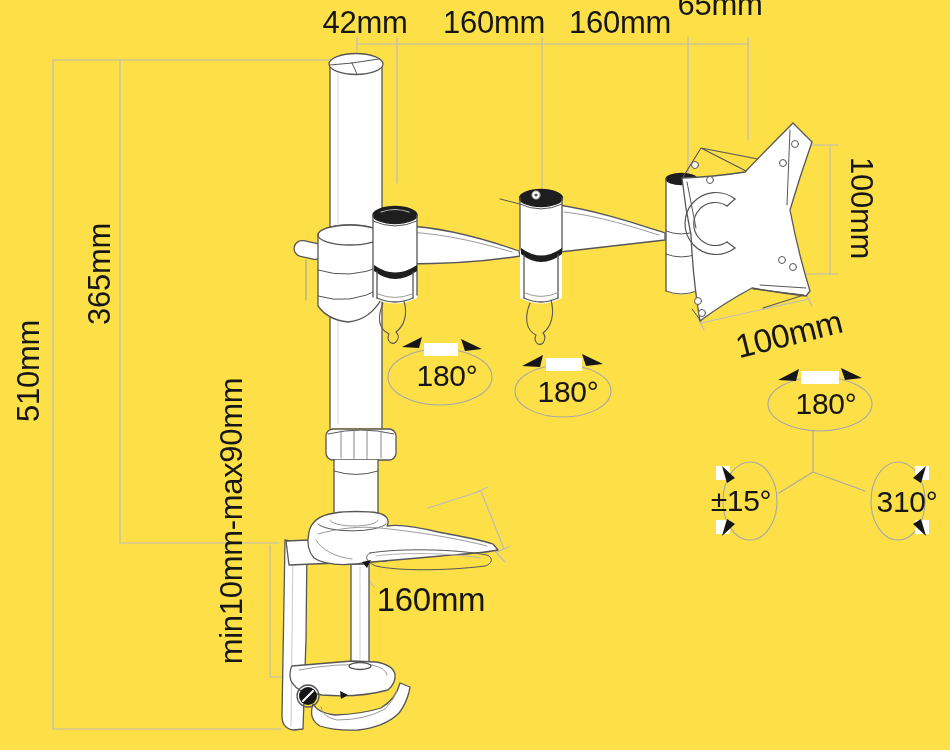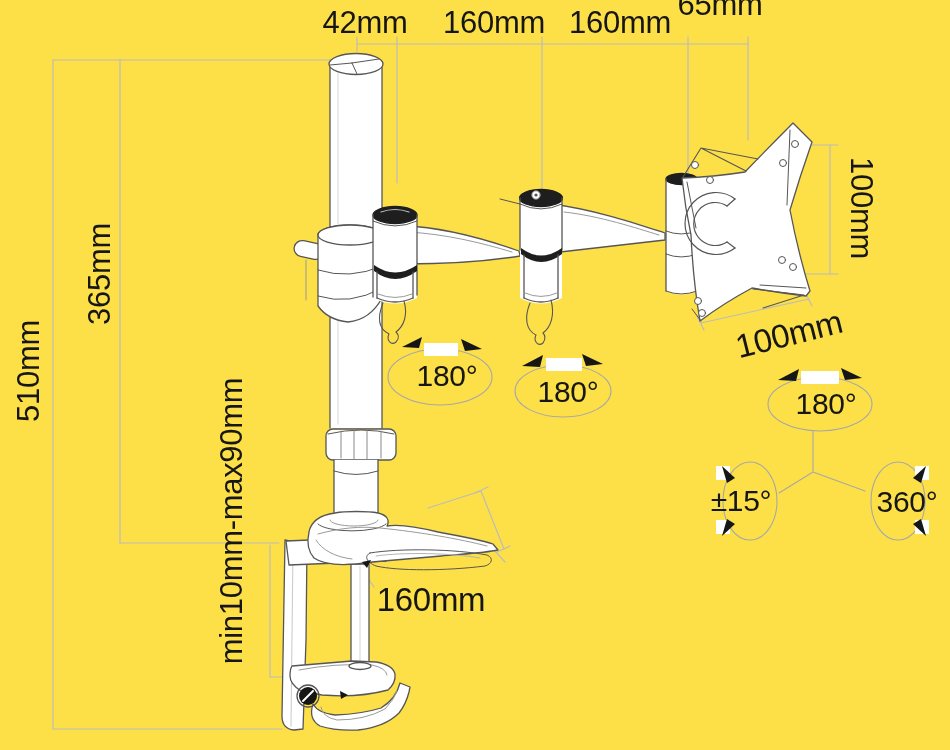--- a/index.html
+++ b/index.html
@@ -233,15 +233,15 @@
 
 <div class="lbl rot-90" style="left:861px;top:208px">100mm</div>
 <div class="lbl rot-n14" style="left:789px;top:334px">100mm</div>
 
 <div class="lbl big" style="left:431px;top:599px">160mm</div>
 
 <div class="lbl deg" style="left:447px;top:376px">180°</div>
 <div class="lbl deg" style="left:568px;top:392px">180°</div>
 <div class="lbl deg" style="left:826px;top:404px">180°</div>
 <div class="lbl deg" style="left:741px;top:501px">±15°</div>
-<div class="lbl deg" style="left:907px;top:502px">360°</div>
+<div class="lbl deg" style="left:907px;top:502px">310°</div>
 
 </div>
 
 </body></html>

